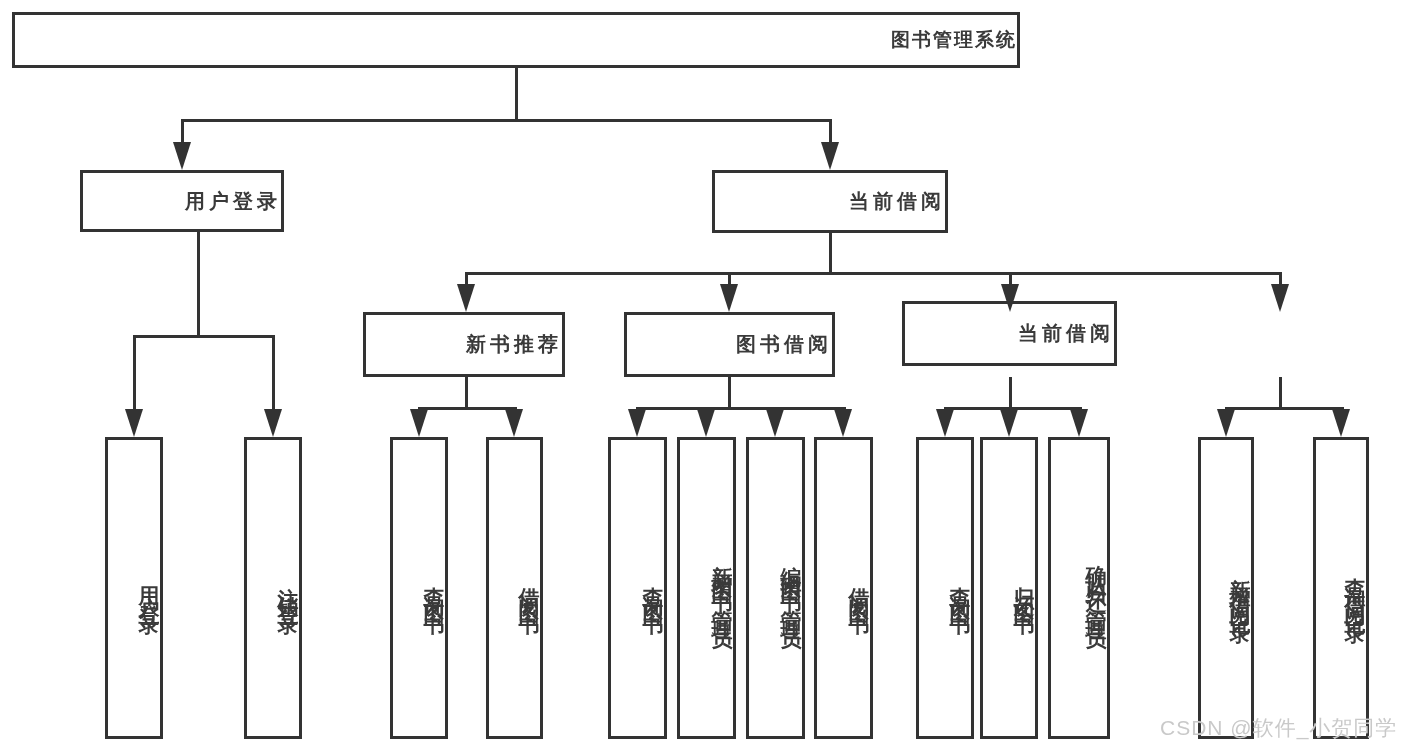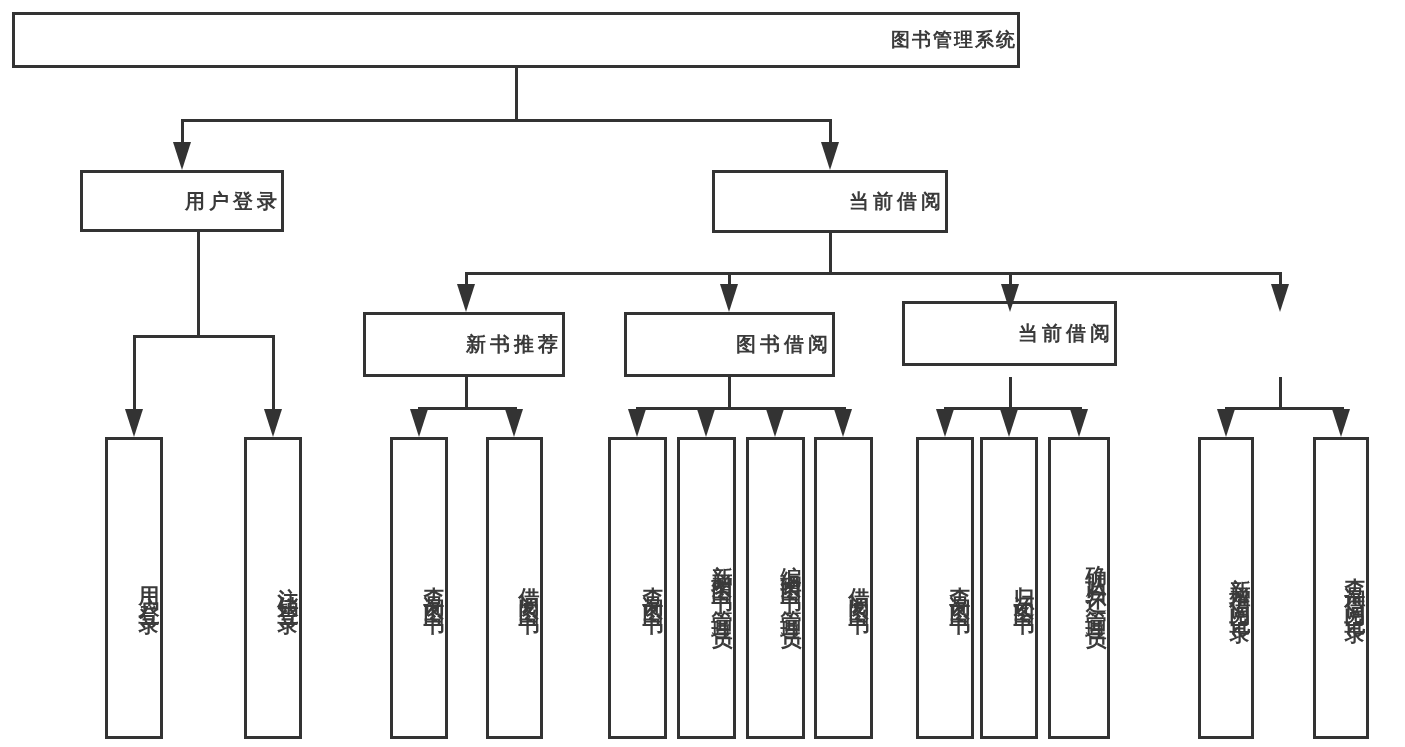--- a/index.html
+++ b/index.html
@@ -178,14 +178,15 @@
   <div class="hline" style="left:944px;top:407px;width:138px"></div>
   <div class="arrow" style="left:936px;top:409px"></div>
   <div class="arrow" style="left:1000px;top:409px"></div>
   <div class="arrow" style="left:1070px;top:409px"></div>
 
   <div class="vline" style="left:1279px;top:377px;height:32px"></div>
   <div class="hline" style="left:1225px;top:407px;width:119px"></div>
   <div class="arrow" style="left:1217px;top:409px"></div>
   <div class="arrow" style="left:1332px;top:409px"></div>
 
+  <div class="watermark">CSDN @软件_小贺同学</div>
 
 </div>
 
 </body></html>

